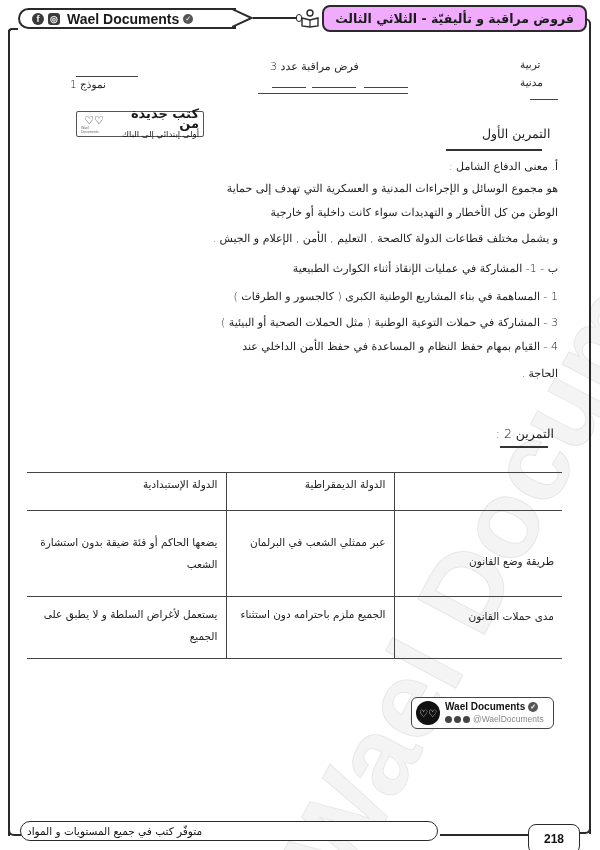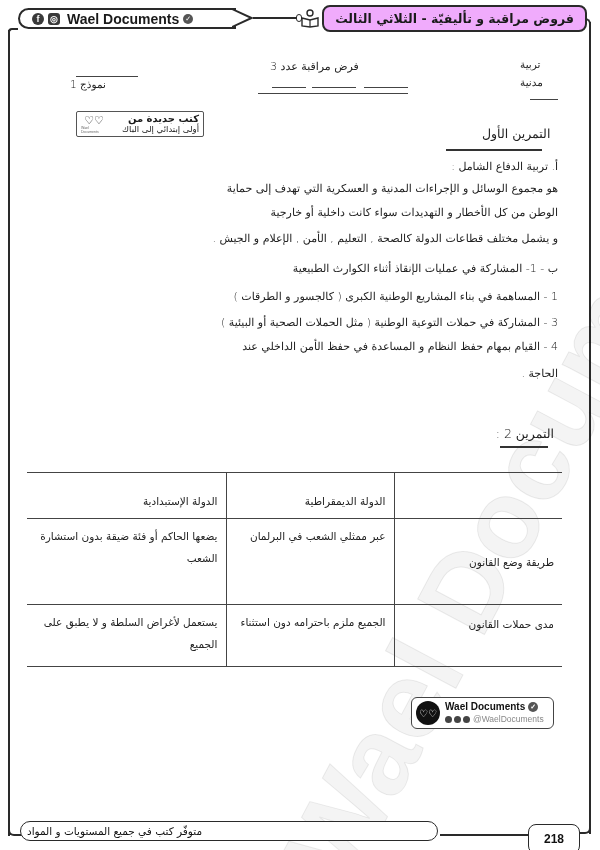--- a/index.html
+++ b/index.html
@@ -43,21 +43,21 @@
   .meta-subject-1 { left: 520px; top: 58px; font-size: 10.5px; }
   .meta-subject-2 { left: 520px; top: 76px; font-size: 10.5px; }
   .meta-subject-line { position: absolute; left: 530px; top: 99px; width: 28px; height: 1.2px; background: #444; }
 
   
   .promo-box { position: absolute; left: 76px; top: 111px; width: 128px; height: 26px; border: 1px solid #555; border-radius: 2px; display: flex; align-items: center; padding: 0 4px; gap: 3px; background:#fff;}
   .promo-logo { width: 26px; height: 22px; display:flex; flex-direction:column; align-items:center; justify-content:center; }
   .promo-logo-hearts { font-size: 11px; line-height: 11px; color: #333; }
   .promo-logo-tag { font-size: 3.5px; color: #666; font-family: "Liberation Sans", sans-serif; }
   .promo-text { direction: rtl; text-align: right; flex: 1; line-height: 10px; }
-  .promo-line1 { font-size: 10px; font-weight: bold; display:block; }
+  .promo-line1 { font-size: 13px; font-weight: bold; display:block; }
   .promo-line2 { font-size: 8.5px; font-weight: normal; display:block; }
 
   .section1-title { left: 470px; top: 126px; font-size: 12.5px; margin-left: 12px; }
   .section1-title-line { position: absolute; left: 446px; top: 149px; width: 96px; height: 1.5px; background: #333; }
 
   .l1 { right: 42px; top: 160px; font-size: 11px; }
   .l2 { right: 42px; top: 182px; font-size: 11px; }
   .l3 { right: 42px; top: 206px; font-size: 11px; }
   .l4 { right: 42px; top: 232px; font-size: 11px; }
   .l5 { right: 42px; top: 262px; font-size: 11px; }
@@ -65,22 +65,22 @@
   .l7 { right: 42px; top: 316px; font-size: 11px; }
   .l8 { right: 42px; top: 340px; font-size: 11px; margin-left: 20px; }
   .l9 { right: 42px; top: 367px; font-size: 11px; }
   .section2-title { right: 46px; top: 426px; font-size: 12.5px; }
   .section2-title-line { position: absolute; left: 500px; top: 446px; width: 48px; height: 1.5px; background: #333; }
 
   
   .cmp-table { position: absolute; left: 27px; top: 472px; width: 535px; border-collapse: collapse; direction: rtl; }
   .cmp-table td { border-top: 1.3px solid #444; border-bottom: 1.3px solid #444; vertical-align: top; padding: 6px 8px; font-size: 10.5px; color: #222; line-height: 22px; text-align: right; }
   .cmp-table td + td { border-right: 1.3px solid #444; }
-  .cmp-table tr.head td { height: 38px; padding-top: 17px; }
-  .cmp-table tr.r1 td { height: 86px; padding-top: 6px; }
+  .cmp-table tr.head td { height: 38px; padding-top: 0; }
+  .cmp-table tr.r1 td { height: 86px; padding-top: 20px; }
   .cmp-table tr.r2 td { height: 62px; padding-top: 6px; }
   .cmp-table td.criteria { width: 168px; vertical-align: middle; padding-top: 0; }
   .cmp-table tr.r2 td.criteria { vertical-align: top; padding-top: 8px; }
   .cmp-table td.col-dem { width: 168px; }
   .cmp-table td.col-auth { width: 199px; }
 
   
   .watermark { position: absolute; left: 80px; top: 420px; font-family: "Liberation Sans", sans-serif; font-weight: bold; font-size: 110px; color: rgba(0,0,0,0.045); transform: rotate(-62deg); transform-origin: center; white-space: nowrap; pointer-events: none; -webkit-text-stroke: 1px rgba(0,0,0,0.08); }
 
   
@@ -154,21 +154,21 @@
   </div>
   <div class="promo-text">
     <span class="promo-line1">كتب جديدة من</span>
     <span class="promo-line2">أولى إبتدائي إلى الباك</span>
   </div>
 </div>
 
 <div class="hw section1-title">التمرين الأول</div>
 <div class="section1-title-line"></div>
 
-<div class="hw l1">أ. تربية الدفاع الشامل :</div>
+<div class="hw l1">أ. معنى الدفاع الشامل :</div>
 <div class="hw l2">هو مجموع الوسائل و الإجراءات المدنية و العسكرية التي تهدف إلى حماية</div>
 <div class="hw l3">الوطن من كل الأخطار و التهديدات سواء كانت داخلية أو خارجية</div>
 <div class="hw l4">و يشمل مختلف قطاعات الدولة كالصحة , التعليم , الأمن , الإعلام و الجيش .</div>
 <div class="hw l5">ب - 1- المشاركة في عمليات الإنقاذ أثناء الكوارث الطبيعية</div>
 <div class="hw l6">1 - المساهمة في بناء المشاريع الوطنية الكبرى ( كالجسور و الطرقات )</div>
 <div class="hw l7">3 - المشاركة في حملات التوعية الوطنية ( مثل الحملات الصحية أو البيئية )</div>
 <div class="hw l8">4 - القيام بمهام حفظ النظام و المساعدة في حفظ الأمن الداخلي عند</div>
 <div class="hw l9">الحاجة .</div>
 
 <div class="hw section2-title">التمرين 2 :</div>

